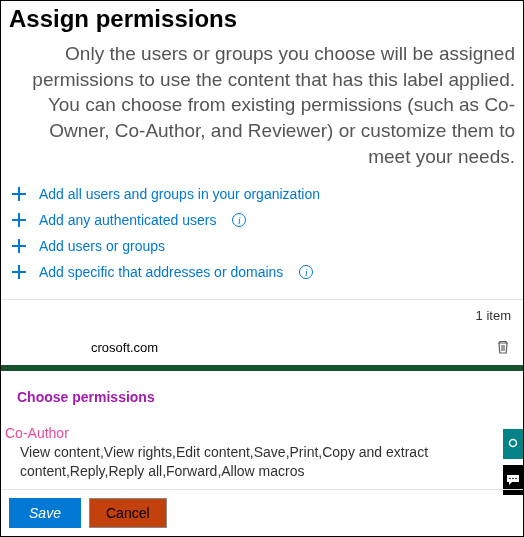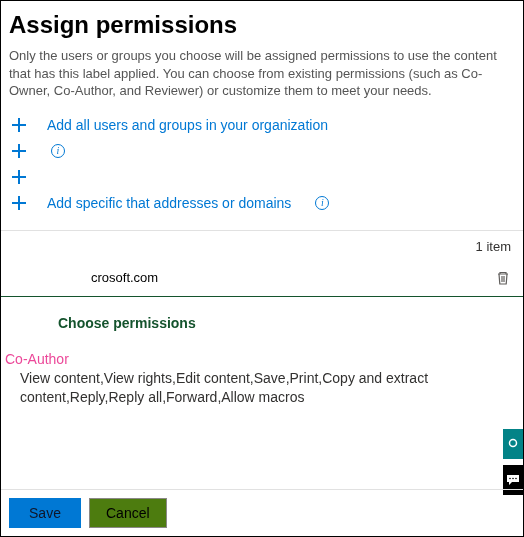--- a/index.html
+++ b/index.html
@@ -9,40 +9,40 @@
     color: #323130;
     background: #fff;
     width: 524px;
     height: 537px;
     border: 1px solid #000;
     overflow: hidden;
     position: relative;
   }
   .header {
     padding: 4px 8px 8px 8px;
-    margin-top: 6px;
   }
   .title {
     font-size: 24px;
     font-weight: 700;
     color: #000;
   }
   .desc {
     padding: 0 8px 12px 8px;
-    font-size: 13px;
+    font-size: 19px;
     color: #555;
     line-height: 1.35;
+    text-align: right;
   }
   .add-links {
     padding: 0 10px 10px 10px;
   }
   .add-link {
     display: flex;
     align-items: center;
-    gap: 20px;
+    gap: 12px;
     padding: 5px 0;
     cursor: pointer;
   }
   .plus {
     width: 16px;
     height: 16px;
     position: relative;
     flex: none;
   }
   .plus::before, .plus::after {
@@ -79,37 +79,36 @@
     text-align: right;
     padding: 8px 12px 6px 8px;
     font-size: 13px;
     color: #323130;
   }
   .row {
     display: flex;
     align-items: center;
     justify-content: space-between;
     padding: 10px 12px 10px 90px;
-    border-bottom: 1px solid #14532d;
+    border-bottom: 6px solid #14532d;
   }
   .row-text { font-size: 13px; color: #000; }
   .trash {
     width: 16px; height: 16px;
     cursor: pointer;
   }
   .trash svg { width: 16px; height: 16px; }
   .choose {
     padding: 18px 16px 10px 16px;
   }
   .choose-link {
-    color: #14532d;
+    color: #a21caf;
     font-weight: 600;
     font-size: 14px;
     cursor: pointer;
-    margin-left: 41px;
   }
   .role {
     padding: 10px 8px 2px 4px;
     font-size: 14px;
     color: #ec4899;
   }
   .perms {
     padding: 0 8px 0 19px;
     font-size: 14px;
     color: #323130;
@@ -140,49 +139,52 @@
     border-top: 1px solid #e1e1e1;
     padding: 8px;
     display: flex;
     gap: 8px;
   }
   .btn {
     min-width: 72px;
     padding: 6px 16px;
     font-size: 14px;
     border: 1px solid #8a8886;
-    background: #4d7c0f;
+    background: #c2410c;
     cursor: pointer;
   }
   .btn.primary {
     background: #0078d4;
     border-color: #0078d4;
-    color: #0f172a;
+    color: #ffffff;
+    font-style: italic;
   }
 </style>
 </head>
 <body>
 
 <div class="header">
   <h1 class="title">Assign permissions</h1>
 </div>
 
 <div class="desc">Only the users or groups you choose will be assigned permissions to use the content that has this label applied. You can choose from existing permissions (such as Co-Owner, Co-Author, and Reviewer) or customize them to meet your needs.</div>
 
 <div class="add-links">
   <div class="add-link">
     <span class="plus"></span>
     <span class="link-label">Add all users and groups in your organization</span>
   </div>
   <div class="add-link">
     <span class="plus"></span>
+    <span class="link-label">Add any authenticated users</span>
     <span class="info-icon">i</span>
   </div>
   <div class="add-link">
     <span class="plus"></span>
+    <span class="link-label">Add users or groups</span>
   </div>
   <div class="add-link">
     <span class="plus"></span>
     <span class="link-label">Add specific that addresses or domains</span>
     <span class="info-icon">i</span>
   </div>
 </div>
 
 <hr class="divider">
 

